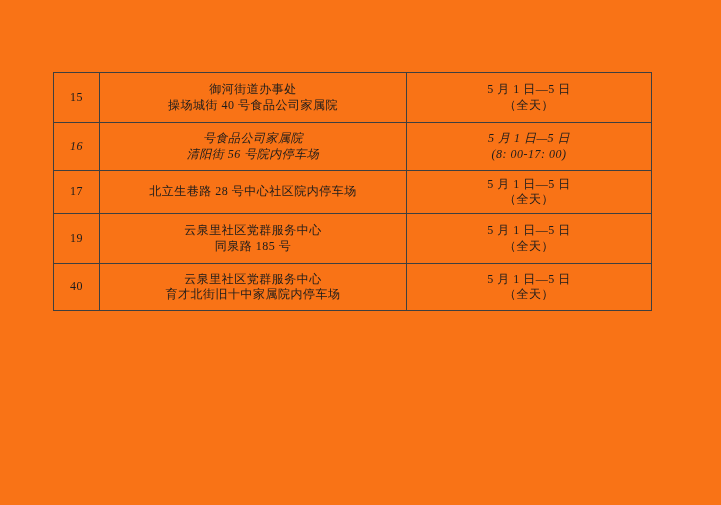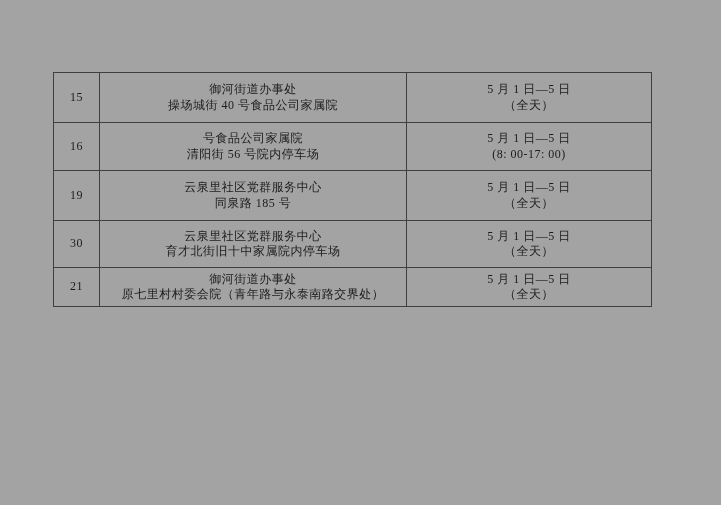--- a/index.html
+++ b/index.html
@@ -11,21 +11,21 @@
     width: 721px;
     height: 505px;
     position: relative;
     font-family: "Liberation Serif", "DejaVu Serif", serif;
     color: #1c1c1c;
     overflow: hidden;
   }
   .doc-page {
     position: absolute;
     inset: 0;
-    background: #a3a3a3;
+    background: #f97316;
   }
   table.schedule {
     position: absolute;
     left: 53px;
     top: 72px;
     width: 598px;
     border-collapse: collapse;
     table-layout: fixed;
   }
   table.schedule td {
@@ -58,65 +58,64 @@
     <td class="col-loc">
             <div class="cell-line">御河街道办事处</div>
             <div class="cell-line">操场城街 40 号食品公司家属院</div>
           </td>
     <td class="col-date">
             <div class="cell-line">5 月 1 日—5 日</div>
             <div class="cell-line">（全天）</div>
           </td>
   </tr>
 
-  <tr style="height: 48px;">
+  <tr style="height: 48px; font-style: italic;">
     <td class="col-no">16</td>
     <td class="col-loc">
             <div class="cell-line">号食品公司家属院</div>
             <div class="cell-line">清阳街 56 号院内停车场</div>
           </td>
     <td class="col-date">
             <div class="cell-line">5 月 1 日—5 日</div>
             <div class="cell-line">(8: 00-17: 00)</div>
           </td>
   </tr>
 
+  <tr style="height: 43px;">
+    <td class="col-no">17</td>
+    <td class="col-loc">
+            <div class="cell-line">北立生巷路 28 号中心社区院内停车场</div>
+          </td>
+    <td class="col-date">
+            <div class="cell-line">5 月 1 日—5 日</div>
+            <div class="cell-line">（全天）</div>
+          </td>
+  </tr>
 
 
   <tr style="height: 50px; margin-top: 12px;">
     <td class="col-no">19</td>
     <td class="col-loc">
             <div class="cell-line">云泉里社区党群服务中心</div>
             <div class="cell-line">同泉路 185 号</div>
           </td>
     <td class="col-date">
             <div class="cell-line">5 月 1 日—5 日</div>
             <div class="cell-line">（全天）</div>
           </td>
   </tr>
 
   <tr style="height: 47px;">
-    <td class="col-no">30</td>
+    <td class="col-no">40</td>
     <td class="col-loc">
             <div class="cell-line">云泉里社区党群服务中心</div>
             <div class="cell-line">育才北街旧十中家属院内停车场</div>
           </td>
     <td class="col-date">
             <div class="cell-line">5 月 1 日—5 日</div>
             <div class="cell-line">（全天）</div>
           </td>
   </tr>
 
-  <tr style="height: 39px;">
-    <td class="col-no">21</td>
-    <td class="col-loc">
-            <div class="cell-line">御河街道办事处</div>
-            <div class="cell-line">原七里村村委会院（青年路与永泰南路交界处）</div>
-          </td>
-    <td class="col-date">
-            <div class="cell-line">5 月 1 日—5 日</div>
-            <div class="cell-line">（全天）</div>
-          </td>
-  </tr>
 
 </tbody>
   </table>
 </div>
 
 </body></html>

